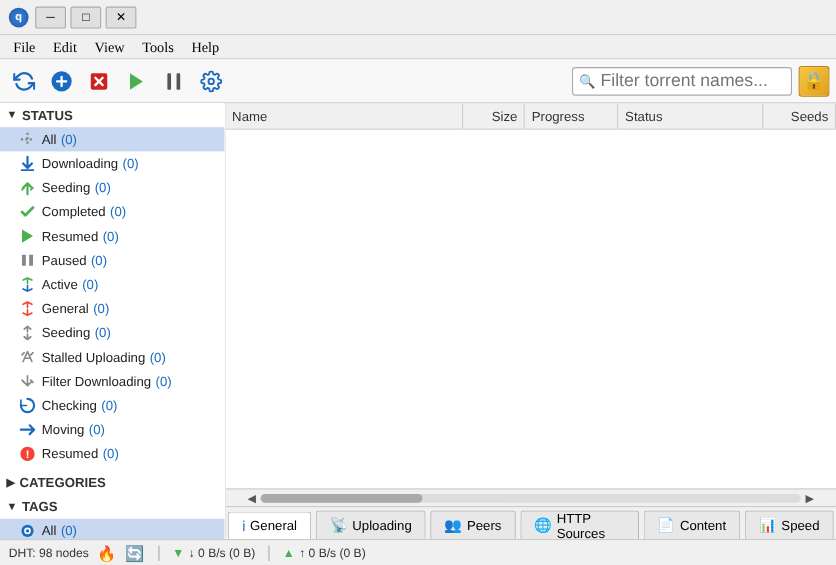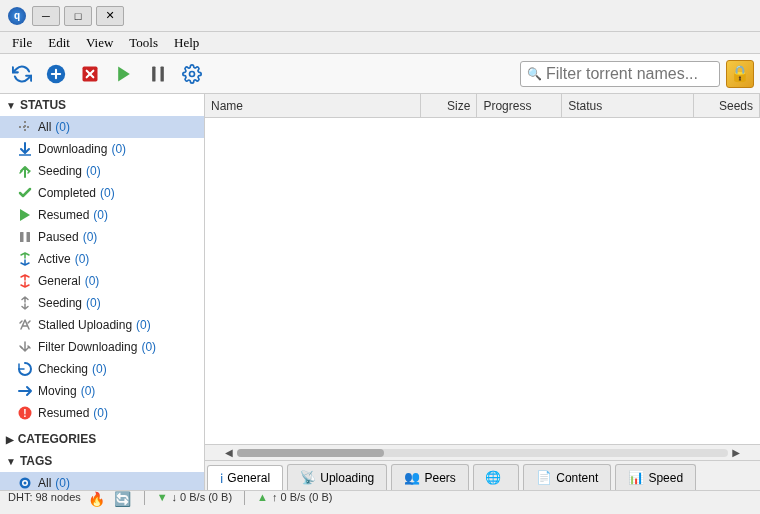--- a/index.html
+++ b/index.html
@@ -224,21 +224,21 @@
     .bottom-tab.active {
       background: white;
       border-bottom: 1px solid white;
       margin-bottom: -1px;
     }
     .tab-icon { margin-right: 4px; font-size: 13px; }
 
     
     .status-bar {
       display: flex;
-      align-items: flex-start;
+      align-items: center;
       background: #f0f0f0;
       border-top: 1px solid #ccc;
       height: 24px;
       padding: 0 8px;
       font-size: 11px;
       color: #333;
       gap: 8px;
     }
     .status-bar-sep {
       width: 1px; height: 14px;
@@ -584,20 +584,21 @@
       <div class="bottom-tab">
         <span class="tab-icon" style="color:#1a6bbf;">📡</span>
         <span>Uploading</span>
       </div>
       <div class="bottom-tab">
         <span class="tab-icon" style="color:#1a6bbf;">👥</span>
         <span>Peers</span>
       </div>
       <div class="bottom-tab">
         <span class="tab-icon" style="color:#1a6bbf;">🌐</span>
+        <span>HTTP Sources</span>
       </div>
       <div class="bottom-tab">
         <span class="tab-icon" style="color:#1a6bbf;">📄</span>
         <span>Content</span>
       </div>
       <div class="bottom-tab">
         <span class="tab-icon" style="color:#1a6bbf;">📊</span>
         <span>Speed</span>
       </div>
     </div>

